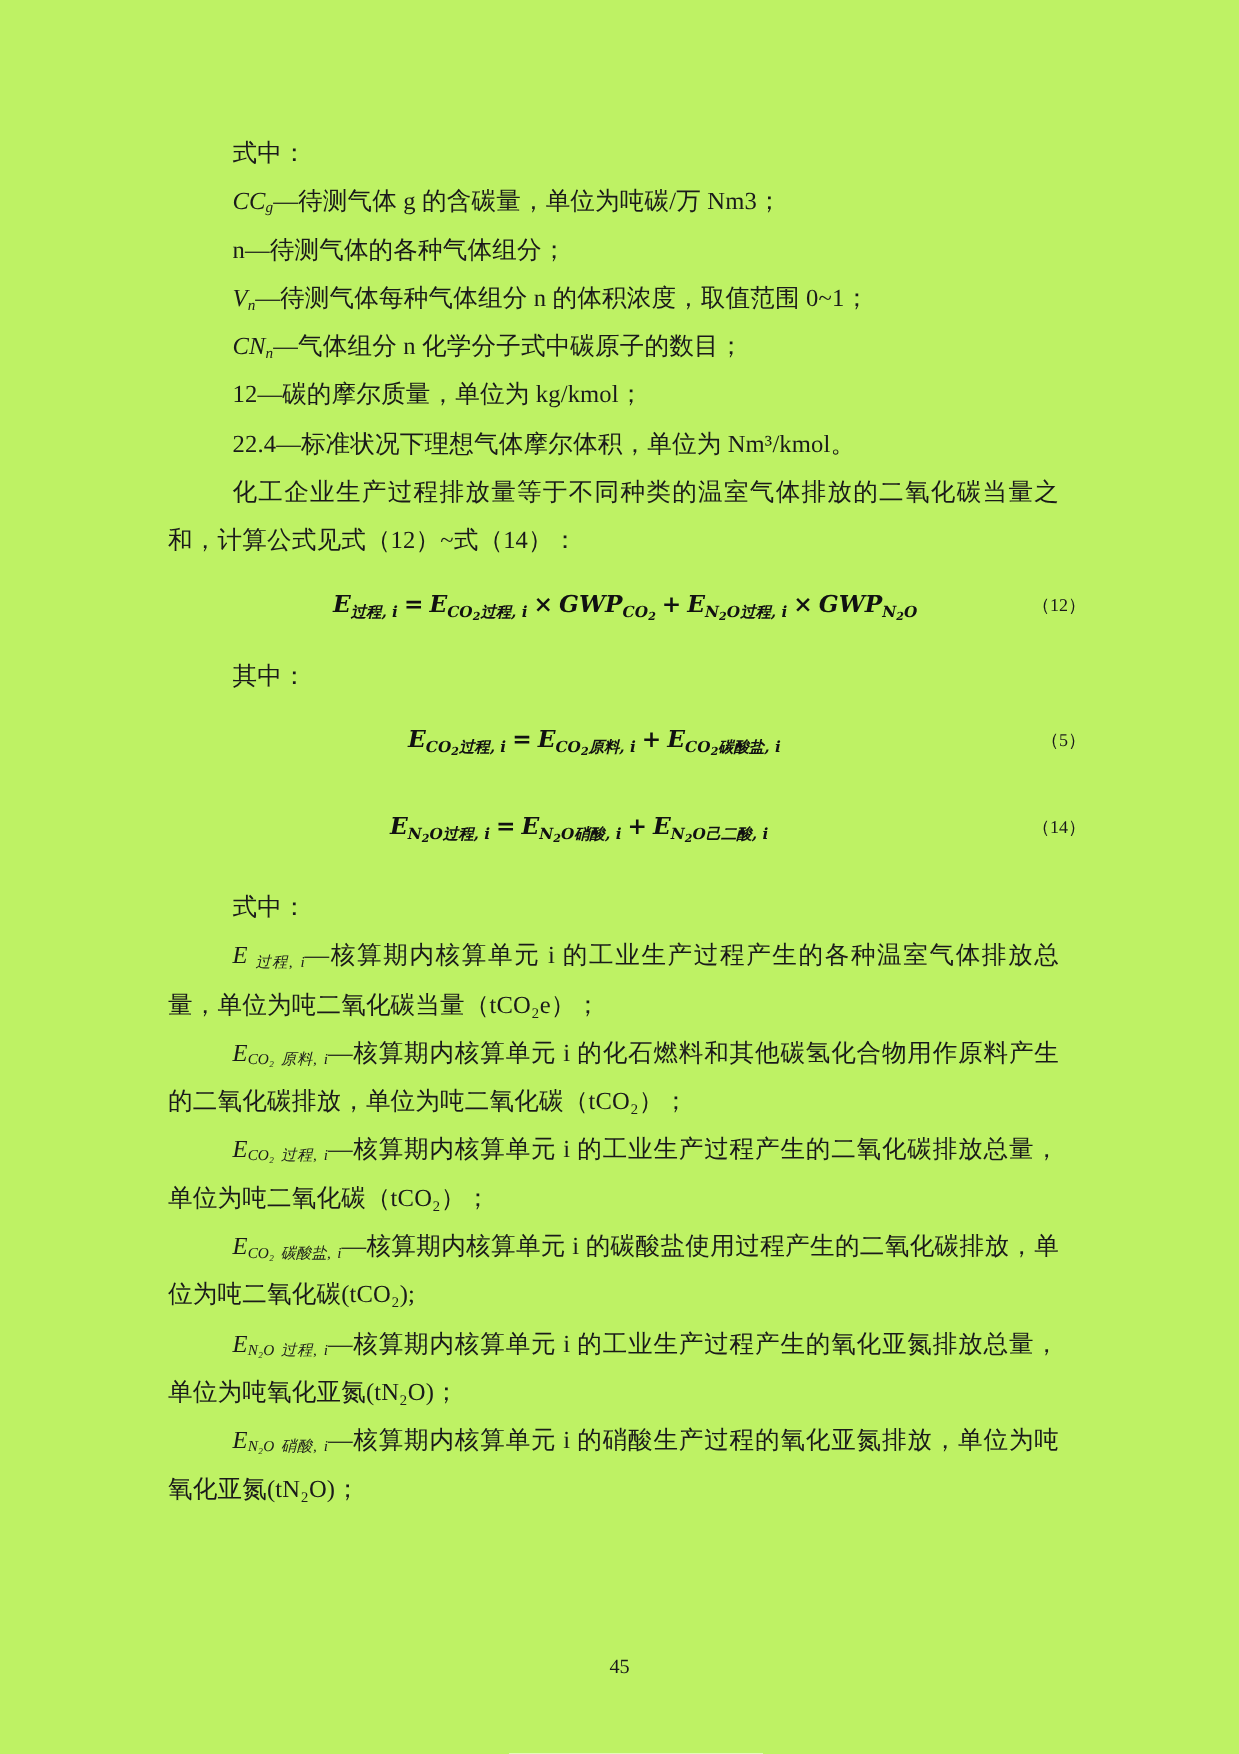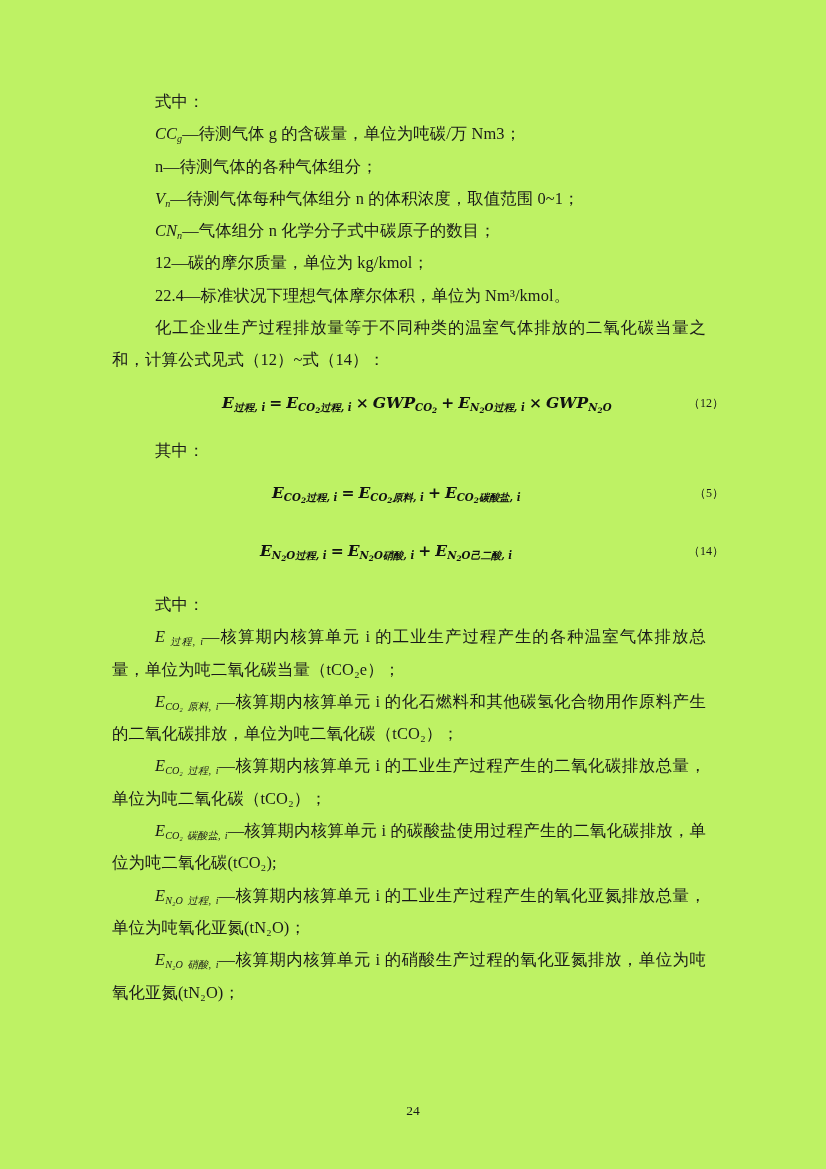--- a/index.html
+++ b/index.html
@@ -195,14 +195,14 @@
     <div class="para first"><span class="var">E<sub class="cnsub">CO₂</sub> <span class="cnsub">过程,</span> <span class="cnsub">i</span></span><span>—核算期内核算单元 i 的工业生产过程产生的二氧化碳排放总量，单位为吨二氧化碳（tCO₂）；</span></div>
 
     <div class="para first"><span class="var">E<sub class="cnsub">CO₂</sub> <span class="cnsub">碳酸盐,</span> <span class="cnsub">i</span></span><span>—核算期内核算单元 i 的碳酸盐使用过程产生的二氧化碳排放，单位为吨二氧化碳(tCO₂);</span></div>
 
     <div class="para first"><span class="var">E<sub class="cnsub">N₂O</sub> <span class="cnsub">过程,</span> <span class="cnsub">i</span></span><span>—核算期内核算单元 i 的工业生产过程产生的氧化亚氮排放总量，单位为吨氧化亚氮(tN₂O)；</span></div>
 
     <div class="para first"><span class="var">E<sub class="cnsub">N₂O</sub> <span class="cnsub">硝酸,</span> <span class="cnsub">i</span></span><span>—核算期内核算单元 i 的硝酸生产过程的氧化亚氮排放，单位为吨氧化亚氮(tN₂O)；</span></div>
 
   </div>
 
-  <div class="pagenum">24</div>
+  <div class="pagenum">45</div>
 </div>
 
 </body></html>

